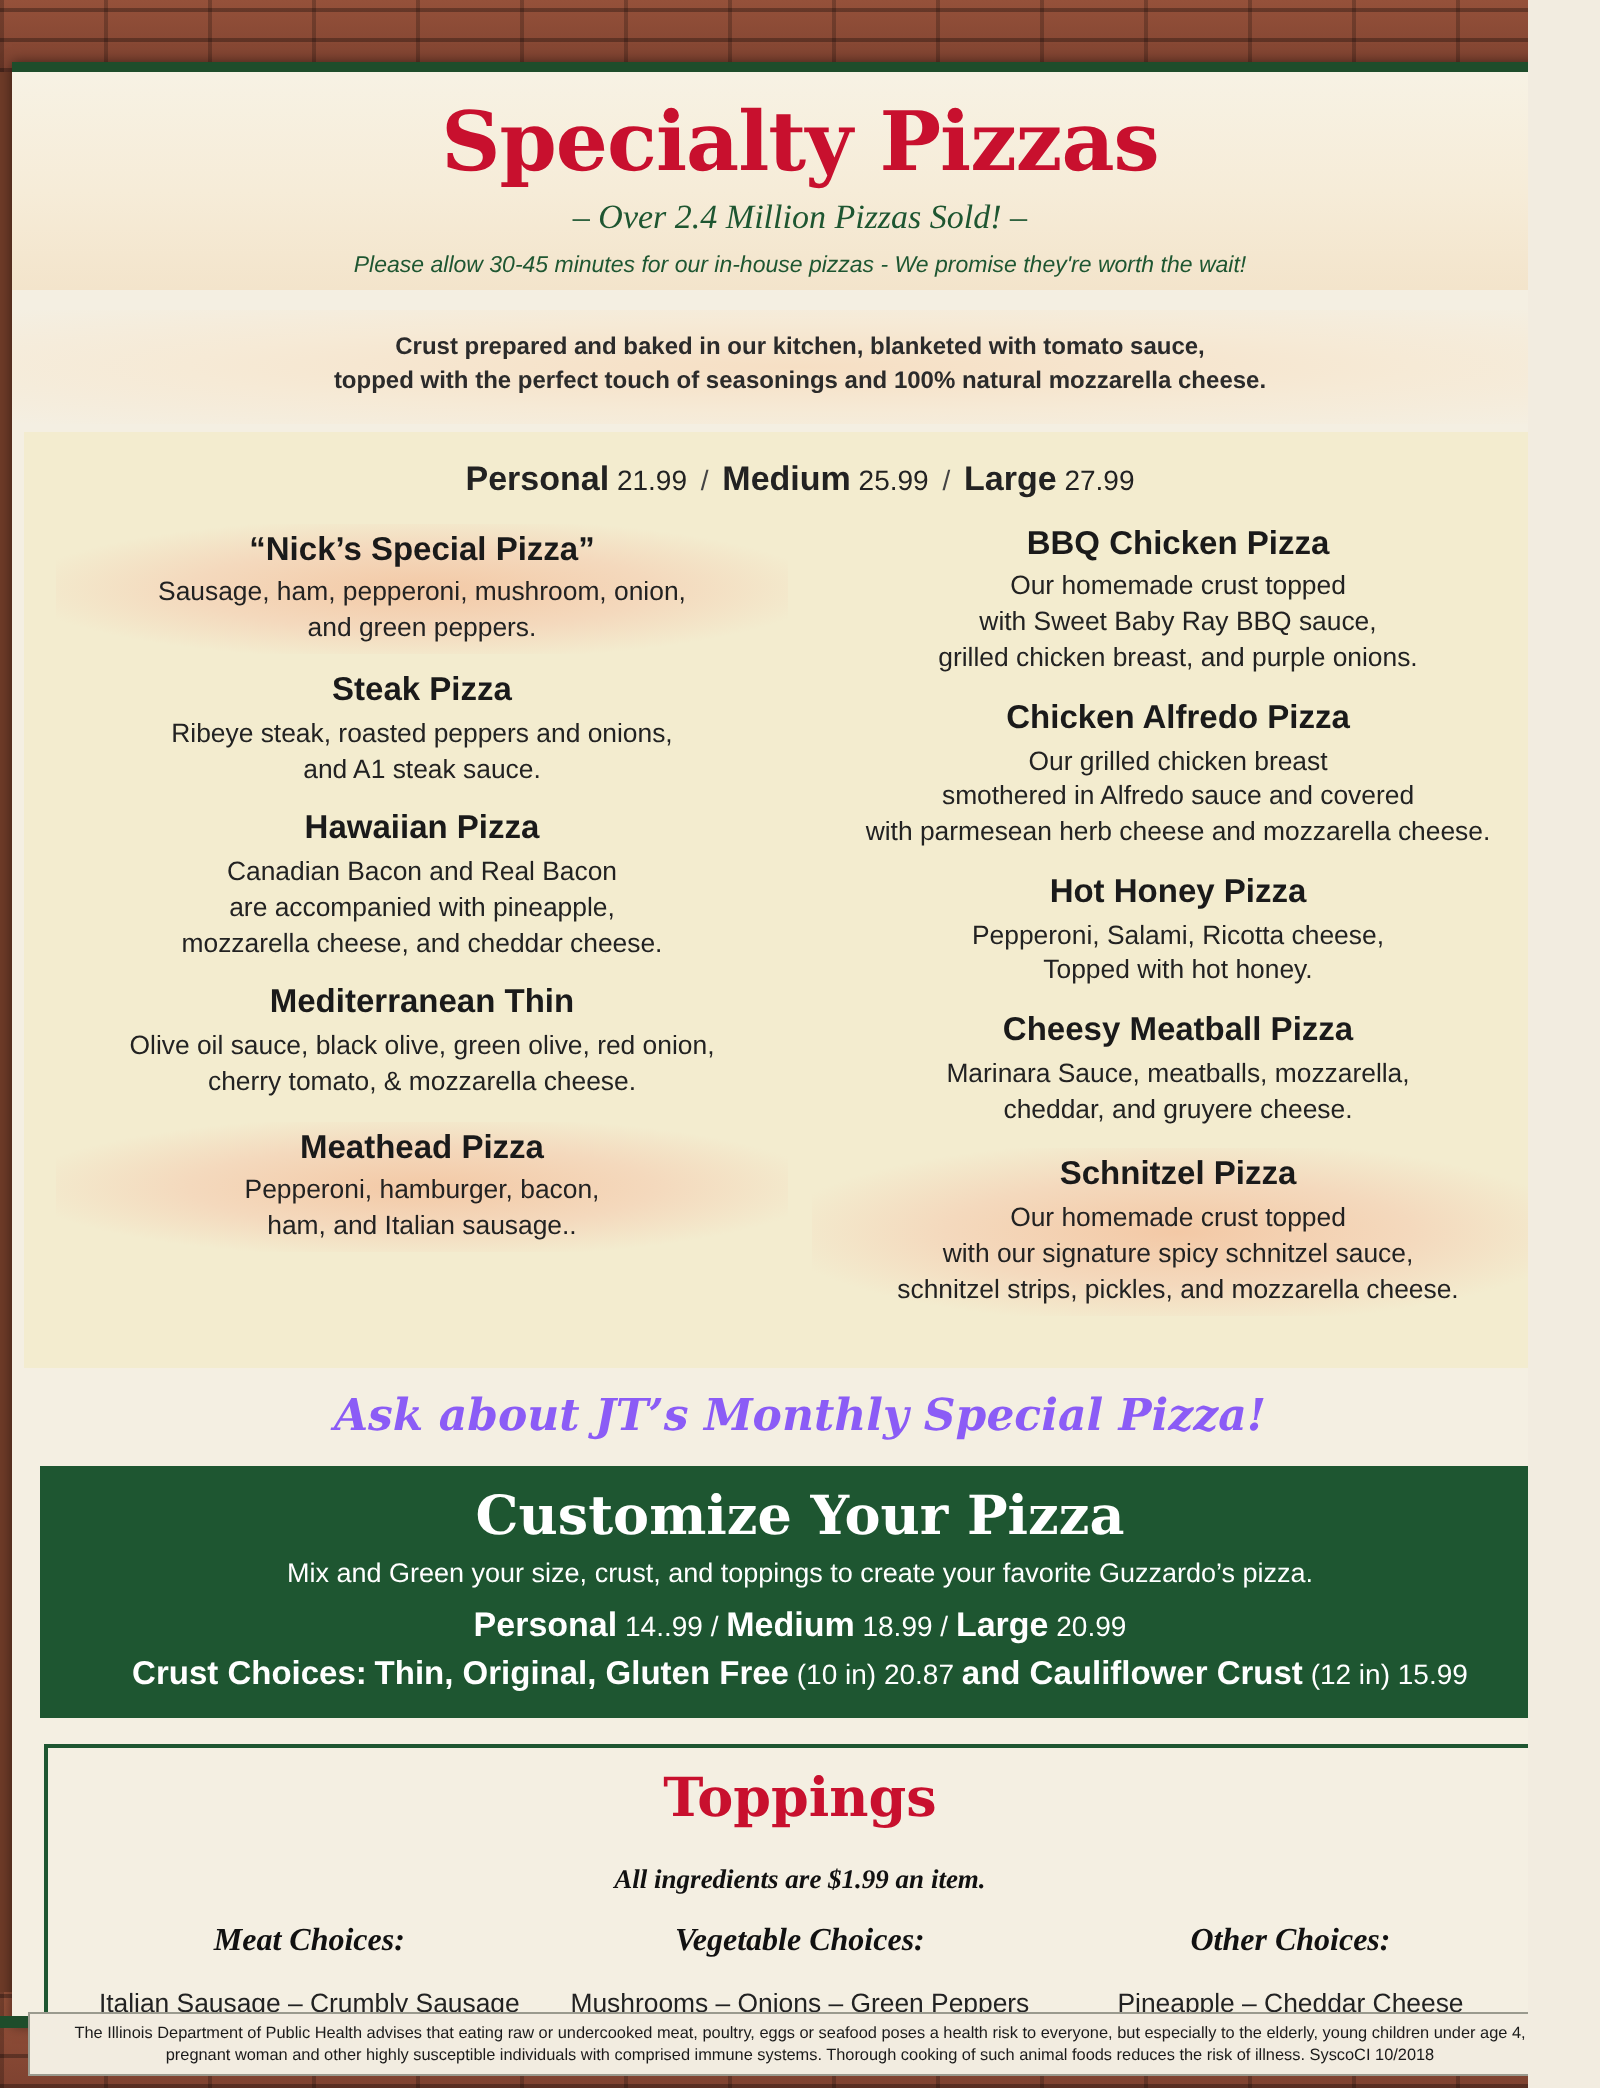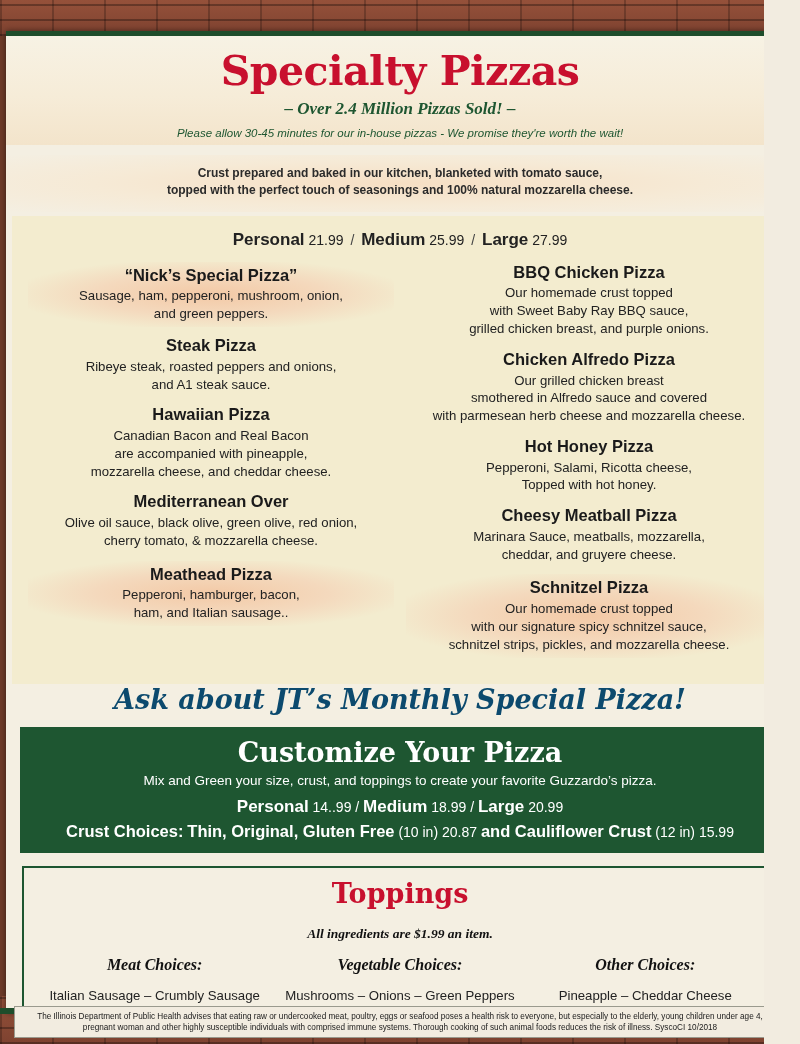--- a/index.html
+++ b/index.html
@@ -50,21 +50,21 @@
     font-weight: bold;
     font-size: 41px;
     color: #c8102e;
     letter-spacing: -0.5px;
     margin: 0;
     line-height: 1.05;
   }
   .subtitle {
     font-family: "Liberation Serif", serif;
     font-style: italic;
-    font-weight: bold;
+    font-weight: normal;
     font-size: 17px;
     color: #1e5631;
     margin-top: 6px;
   }
   .note {
     font-family: "Liberation Sans", sans-serif;
     font-style: italic;
     font-size: 11.5px;
     color: #1e5631;
     margin-top: 8px;
@@ -116,23 +116,23 @@
     color: #222;
     line-height: 1.35;
     margin-top: 2px;
   }
 
   .monthly {
     text-align: center;
     font-family: "DejaVu Serif", serif;
     font-style: italic;
     font-weight: bold;
-    font-size: 27px;
-    color: #0c4a6e;
-    padding: 0 0 12px 0;
+    font-size: 22px;
+    color: #8b5cf6;
+    padding: 11px 0 12px 0;
   }
 
   .customize {
     background: #1e5631;
     margin: 0 14px;
     padding: 10px 10px 12px 10px;
     text-align: center;
     color: #fff;
   }
   .customize h2 {
@@ -254,21 +254,21 @@
           </div>
           <div class="item">
             <div class="item-name">Steak Pizza</div>
             <div class="item-desc">Ribeye steak, roasted peppers and onions,<br>and A1 steak sauce.</div>
           </div>
           <div class="item">
             <div class="item-name">Hawaiian Pizza</div>
             <div class="item-desc">Canadian Bacon and Real Bacon<br>are accompanied with pineapple,<br>mozzarella cheese, and cheddar cheese.</div>
           </div>
           <div class="item">
-            <div class="item-name">Mediterranean Over</div>
+            <div class="item-name">Mediterranean Thin</div>
             <div class="item-desc">Olive oil sauce, black olive, green olive, red onion,<br>cherry tomato, &amp; mozzarella cheese.</div>
           </div>
           <div class="item hl">
             <div class="item-name">Meathead Pizza</div>
             <div class="item-desc">Pepperoni, hamburger, bacon,<br>ham, and Italian sausage..</div>
           </div>
         </div>
 
         <div class="col">
           <div class="item">

